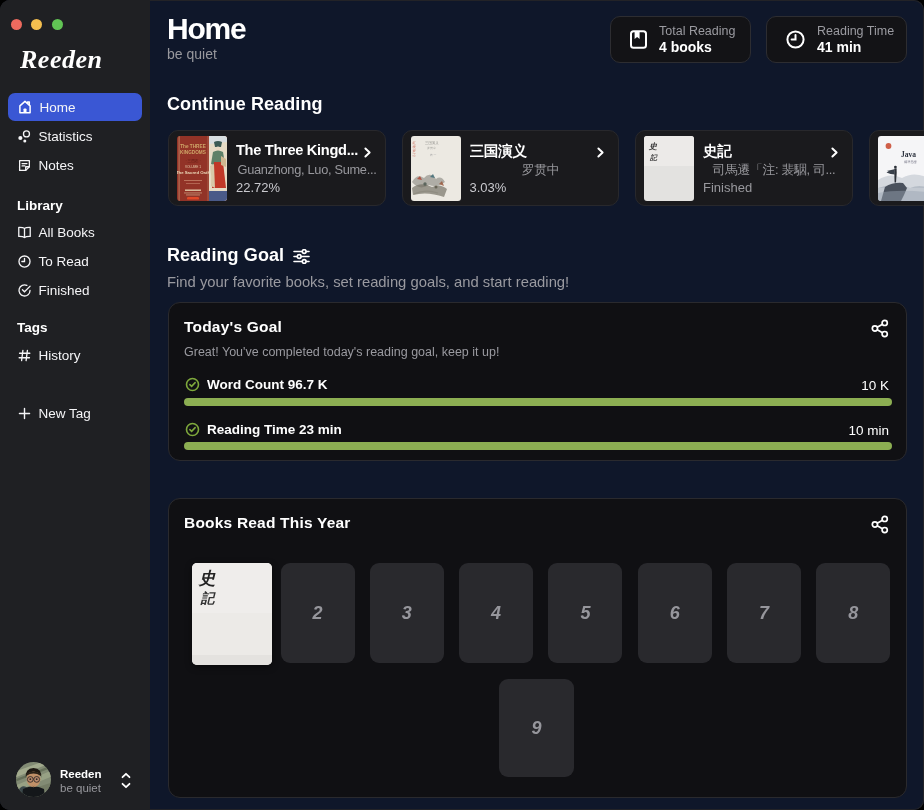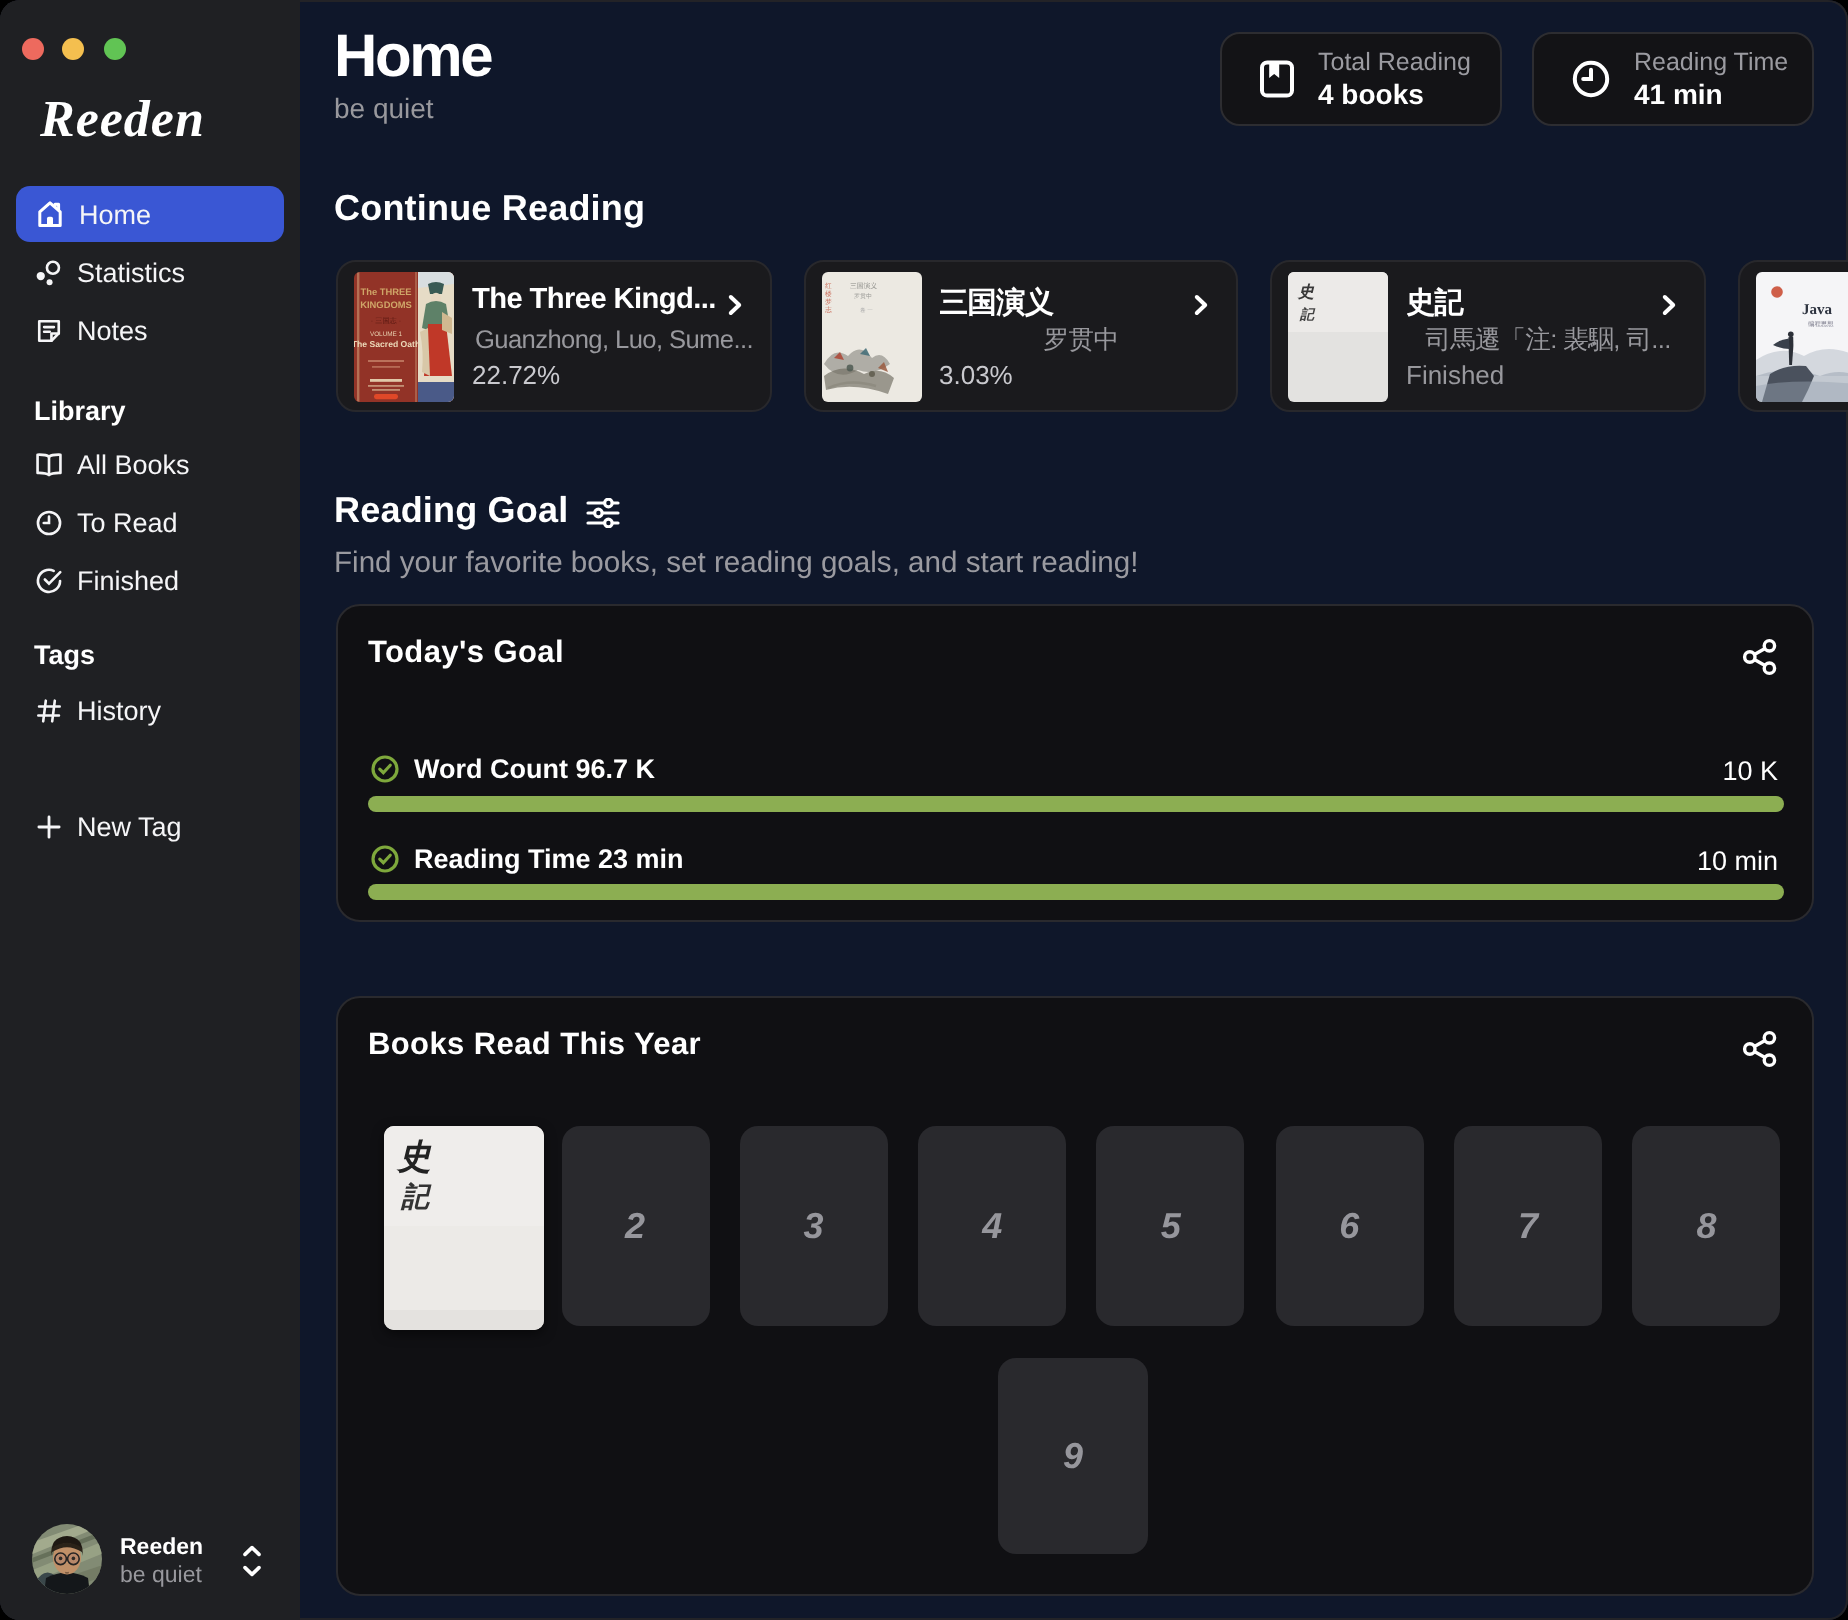--- a/index.html
+++ b/index.html
@@ -171,20 +171,21 @@
     <div class="sub" style="top:274px;color:#9a9aa0;font-size:14.8px;">Find your favorite books, set reading goals, and start reading!</div>
 
     <div class="gcard" style="top:302px;height:159px;">
       <div class="gtitle">Today's Goal</div>
       <svg class="share" width="18" height="19" viewBox="0 0 18 19" fill="none" stroke="#fff" stroke-width="1.7">
           <circle cx="13.7" cy="3.9" r="2.6"></circle>
           <circle cx="3.9" cy="9.5" r="2.6"></circle>
           <circle cx="13.7" cy="15.1" r="2.6"></circle>
           <path d="M6.2 8.2 L11.5 5.2 M6.2 10.8 L11.5 13.8"></path>
         </svg>
+      <div style="position:absolute;left:15px;top:42px;font-size:12.5px;color:#9a9aa0;">Great! You've completed today's reading goal, keep it up!</div>
       <div class="grow" style="top:74px;">
         <svg width="15" height="15" viewBox="0 0 16 16" fill="none" stroke="#7ea83c" stroke-width="1.7" stroke-linecap="round">
             <circle cx="8" cy="8" r="6.4"></circle>
             <path d="M5.2 8.1 L7.1 10 L10.8 6"></path>
           </svg>
         Word Count 96.7 K
       </div>
       <div class="gval" style="top:75px;">10 K</div>
       <div class="bar" style="top:95px;"></div>
       <div class="grow" style="top:119px;">

